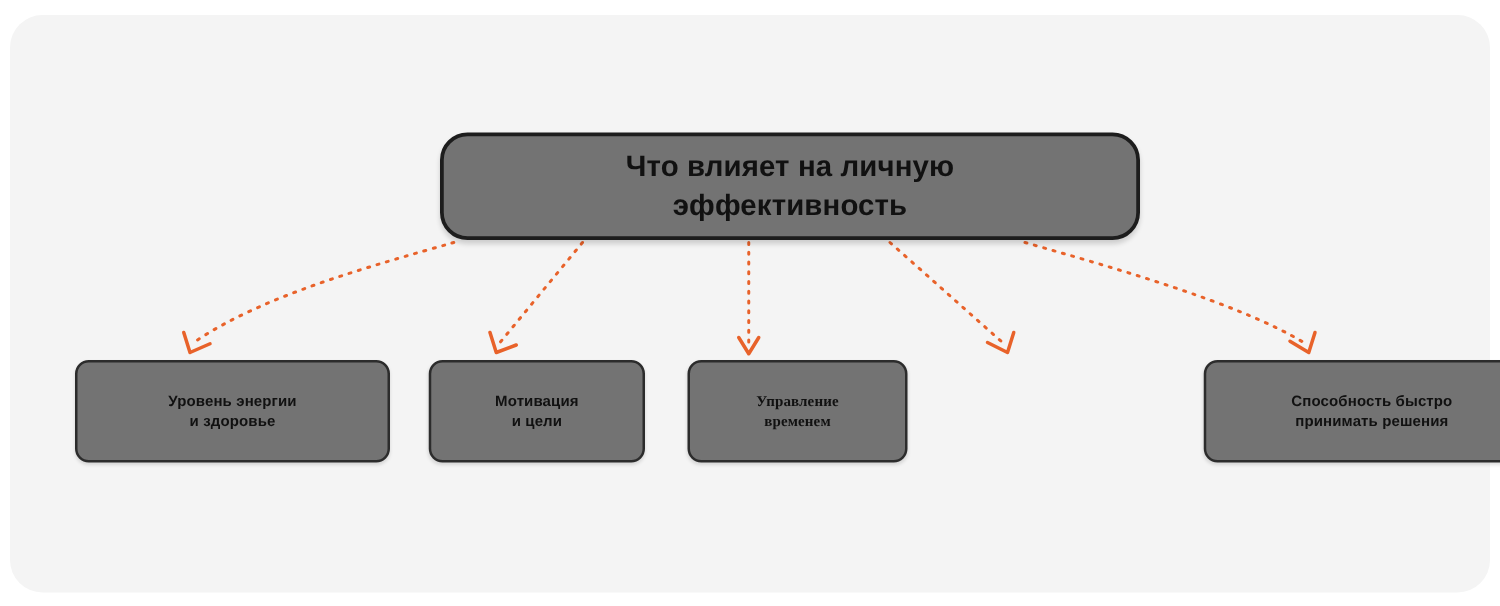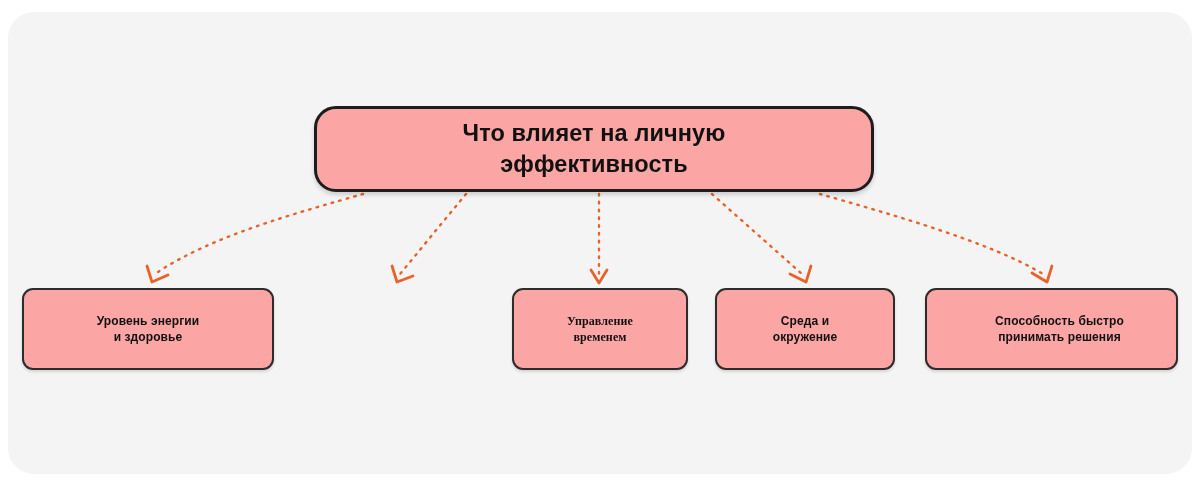--- a/index.html
+++ b/index.html
@@ -39,29 +39,30 @@
     left: 0;
     top: 0;
     width: 1200px;
     height: 485px;
     pointer-events: none;
   }
 
   
   .node {
     position: absolute;
-    background: #fca5a5;
+    background: #737373;
     border: 2px solid #2c2c2c;
     border-radius: 11px;
     box-sizing: border-box;
     display: flex;
     align-items: center;
     justify-content: center;
     text-align: center;
     box-shadow: 0 2px 3px rgba(0,0,0,0.13);
+    margin-left: 38px;
   }
 
   .node-label {
     font-weight: bold;
     color: #111111;
     line-height: 1.34;
     letter-spacing: 0.1px;
     white-space: pre-line;
   }
 
@@ -120,29 +121,29 @@
   <div class="node" id="root-node">
     <span class="node-label">Что влияет на личную
 эффективность</span>
   </div>
 
   <div class="node leaf-node" id="leaf-node-0">
     <span class="node-label">Уровень энергии
 и здоровье</span>
   </div>
 
+  <div class="node leaf-node" id="leaf-node-1">
+    <span class="node-label">Мотивация
+и цели</span>
+  </div>
 
   <div class="node leaf-node" id="leaf-node-2">
     <span class="node-label">Управление
 временем</span>
   </div>
 
-  <div class="node leaf-node" id="leaf-node-3">
-    <span class="node-label">Среда и
-окружение</span>
-  </div>
 
   <div class="node leaf-node" id="leaf-node-4">
     <span class="node-label">Способность быстро
 принимать решения</span>
   </div>
 
 </div>
 
 </body></html>

